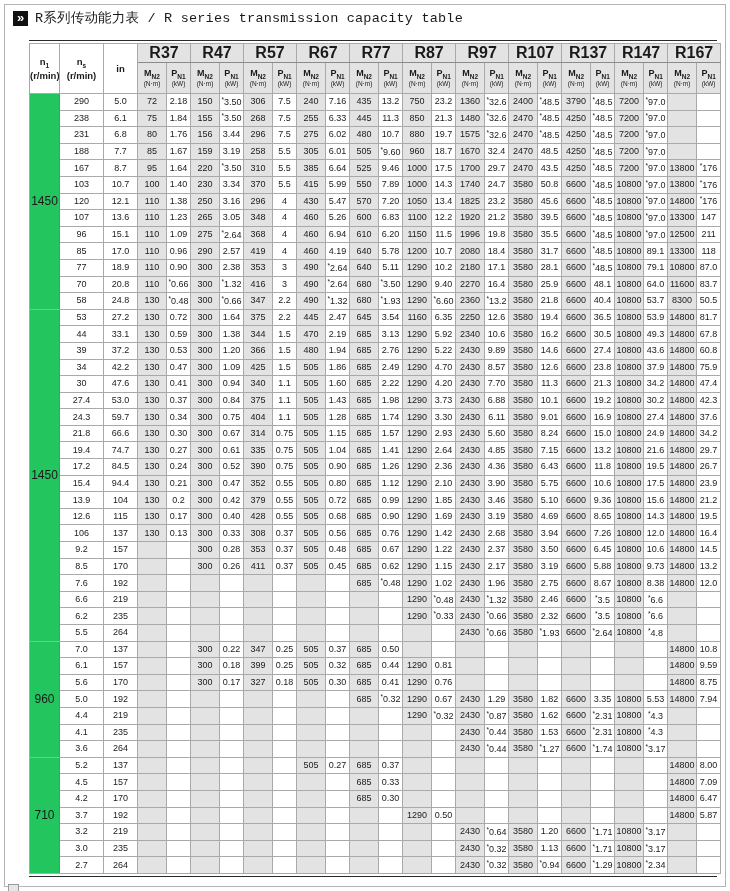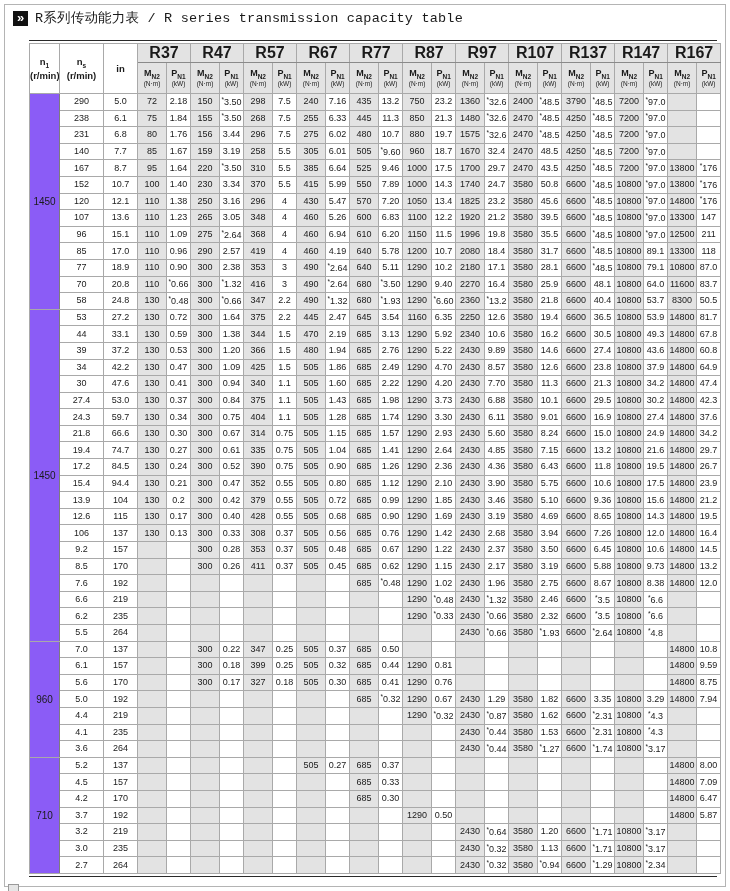--- a/index.html
+++ b/index.html
@@ -29,21 +29,21 @@
   thead th{background:#e3e3e3;}
   th.gh{height:18px;font-size:16px;font-weight:bold;border-bottom:1px solid #8a8a8a;}
   th.sh{height:30px;font-size:9px;font-weight:bold;line-height:1.15;}
   th.sh .unit{display:block;font-size:6.5px;font-weight:normal;color:#222;}
   th.corner{background:#ffffff;font-size:9.5px;font-weight:bold;line-height:1.25;}
   sub{font-size:6.5px;}
   td{height:15.6px;font-size:9px;line-height:1;}
   td.ns,td.inr{background:#ffffff;}
   td.mn2{background:#e3e3e3;border-left:1px solid #7d7d7d;}
   td.pn1{background:#ffffff;}
-  th.n1g{background:#8b5cf6;font-size:10px;font-weight:normal;border-right:1px solid #7d7d7d;}
+  th.n1g{background:#22c55e;font-size:12px;font-weight:normal;border-right:1px solid #7d7d7d;}
   tr.gstart td,tr.gstart th{border-top:1.5px solid #555;}
   .star{font-size:6.5px;vertical-align:3px;}
   .fmark{position:absolute;left:8px;top:884px;width:9px;height:9px;
     border:1px solid #9a9a9a;background:#e6e6e6;}
 </style>
 </head>
 <body>
 
 <div class="frame"></div>
 
@@ -131,21 +131,21 @@
       </thead>
       <tbody>
         <tr>
           <th class="n1g" rowspan="13">1450</th>
           <td class="ns">290</td>
           <td class="inr">5.0</td>
           <td class="mn2">72</td>
           <td class="pn1">2.18</td>
           <td class="mn2">150</td>
           <td class="pn1"><span class="star">*</span>3.50</td>
-          <td class="mn2">298</td>
+          <td class="mn2">306</td>
           <td class="pn1">7.5</td>
           <td class="mn2">240</td>
           <td class="pn1">7.16</td>
           <td class="mn2">435</td>
           <td class="pn1">13.2</td>
           <td class="mn2">750</td>
           <td class="pn1">23.2</td>
           <td class="mn2">1360</td>
           <td class="pn1"><span class="star">*</span>32.6</td>
           <td class="mn2">2400</td>
@@ -203,21 +203,21 @@
           <td class="mn2">2470</td>
           <td class="pn1"><span class="star">*</span>48.5</td>
           <td class="mn2">4250</td>
           <td class="pn1"><span class="star">*</span>48.5</td>
           <td class="mn2">7200</td>
           <td class="pn1"><span class="star">*</span>97.0</td>
           <td class="mn2"></td>
           <td class="pn1"></td>
         </tr>
         <tr>
-          <td class="ns">140</td>
+          <td class="ns">188</td>
           <td class="inr">7.7</td>
           <td class="mn2">85</td>
           <td class="pn1">1.67</td>
           <td class="mn2">159</td>
           <td class="pn1">3.19</td>
           <td class="mn2">258</td>
           <td class="pn1">5.5</td>
           <td class="mn2">305</td>
           <td class="pn1">6.01</td>
           <td class="mn2">505</td>
@@ -255,21 +255,21 @@
           <td class="mn2">2470</td>
           <td class="pn1">43.5</td>
           <td class="mn2">4250</td>
           <td class="pn1"><span class="star">*</span>48.5</td>
           <td class="mn2">7200</td>
           <td class="pn1"><span class="star">*</span>97.0</td>
           <td class="mn2">13800</td>
           <td class="pn1"><span class="star">*</span>176</td>
         </tr>
         <tr>
-          <td class="ns">152</td>
+          <td class="ns">103</td>
           <td class="inr">10.7</td>
           <td class="mn2">100</td>
           <td class="pn1">1.40</td>
           <td class="mn2">230</td>
           <td class="pn1">3.34</td>
           <td class="mn2">370</td>
           <td class="pn1">5.5</td>
           <td class="mn2">415</td>
           <td class="pn1">5.99</td>
           <td class="mn2">550</td>
@@ -565,21 +565,21 @@
           <td class="pn1">4.70</td>
           <td class="mn2">2430</td>
           <td class="pn1">8.57</td>
           <td class="mn2">3580</td>
           <td class="pn1">12.6</td>
           <td class="mn2">6600</td>
           <td class="pn1">23.8</td>
           <td class="mn2">10800</td>
           <td class="pn1">37.9</td>
           <td class="mn2">14800</td>
-          <td class="pn1">64.9</td>
+          <td class="pn1">75.9</td>
         </tr>
         <tr>
           <td class="ns">30</td>
           <td class="inr">47.6</td>
           <td class="mn2">130</td>
           <td class="pn1">0.41</td>
           <td class="mn2">300</td>
           <td class="pn1">0.94</td>
           <td class="mn2">340</td>
           <td class="pn1">1.1</td>
@@ -613,21 +613,21 @@
           <td class="pn1">1.43</td>
           <td class="mn2">685</td>
           <td class="pn1">1.98</td>
           <td class="mn2">1290</td>
           <td class="pn1">3.73</td>
           <td class="mn2">2430</td>
           <td class="pn1">6.88</td>
           <td class="mn2">3580</td>
           <td class="pn1">10.1</td>
           <td class="mn2">6600</td>
-          <td class="pn1">29.5</td>
+          <td class="pn1">19.2</td>
           <td class="mn2">10800</td>
           <td class="pn1">30.2</td>
           <td class="mn2">14800</td>
           <td class="pn1">42.3</td>
         </tr>
         <tr>
           <td class="ns">24.3</td>
           <td class="inr">59.7</td>
           <td class="mn2">130</td>
           <td class="pn1">0.34</td>
@@ -1084,21 +1084,21 @@
           <td class="pn1"><span class="star">*</span>0.32</td>
           <td class="mn2">1290</td>
           <td class="pn1">0.67</td>
           <td class="mn2">2430</td>
           <td class="pn1">1.29</td>
           <td class="mn2">3580</td>
           <td class="pn1">1.82</td>
           <td class="mn2">6600</td>
           <td class="pn1">3.35</td>
           <td class="mn2">10800</td>
-          <td class="pn1">3.29</td>
+          <td class="pn1">5.53</td>
           <td class="mn2">14800</td>
           <td class="pn1">7.94</td>
         </tr>
         <tr>
           <td class="ns">4.4</td>
           <td class="inr">219</td>
           <td class="mn2"></td>
           <td class="pn1"></td>
           <td class="mn2"></td>
           <td class="pn1"></td>

